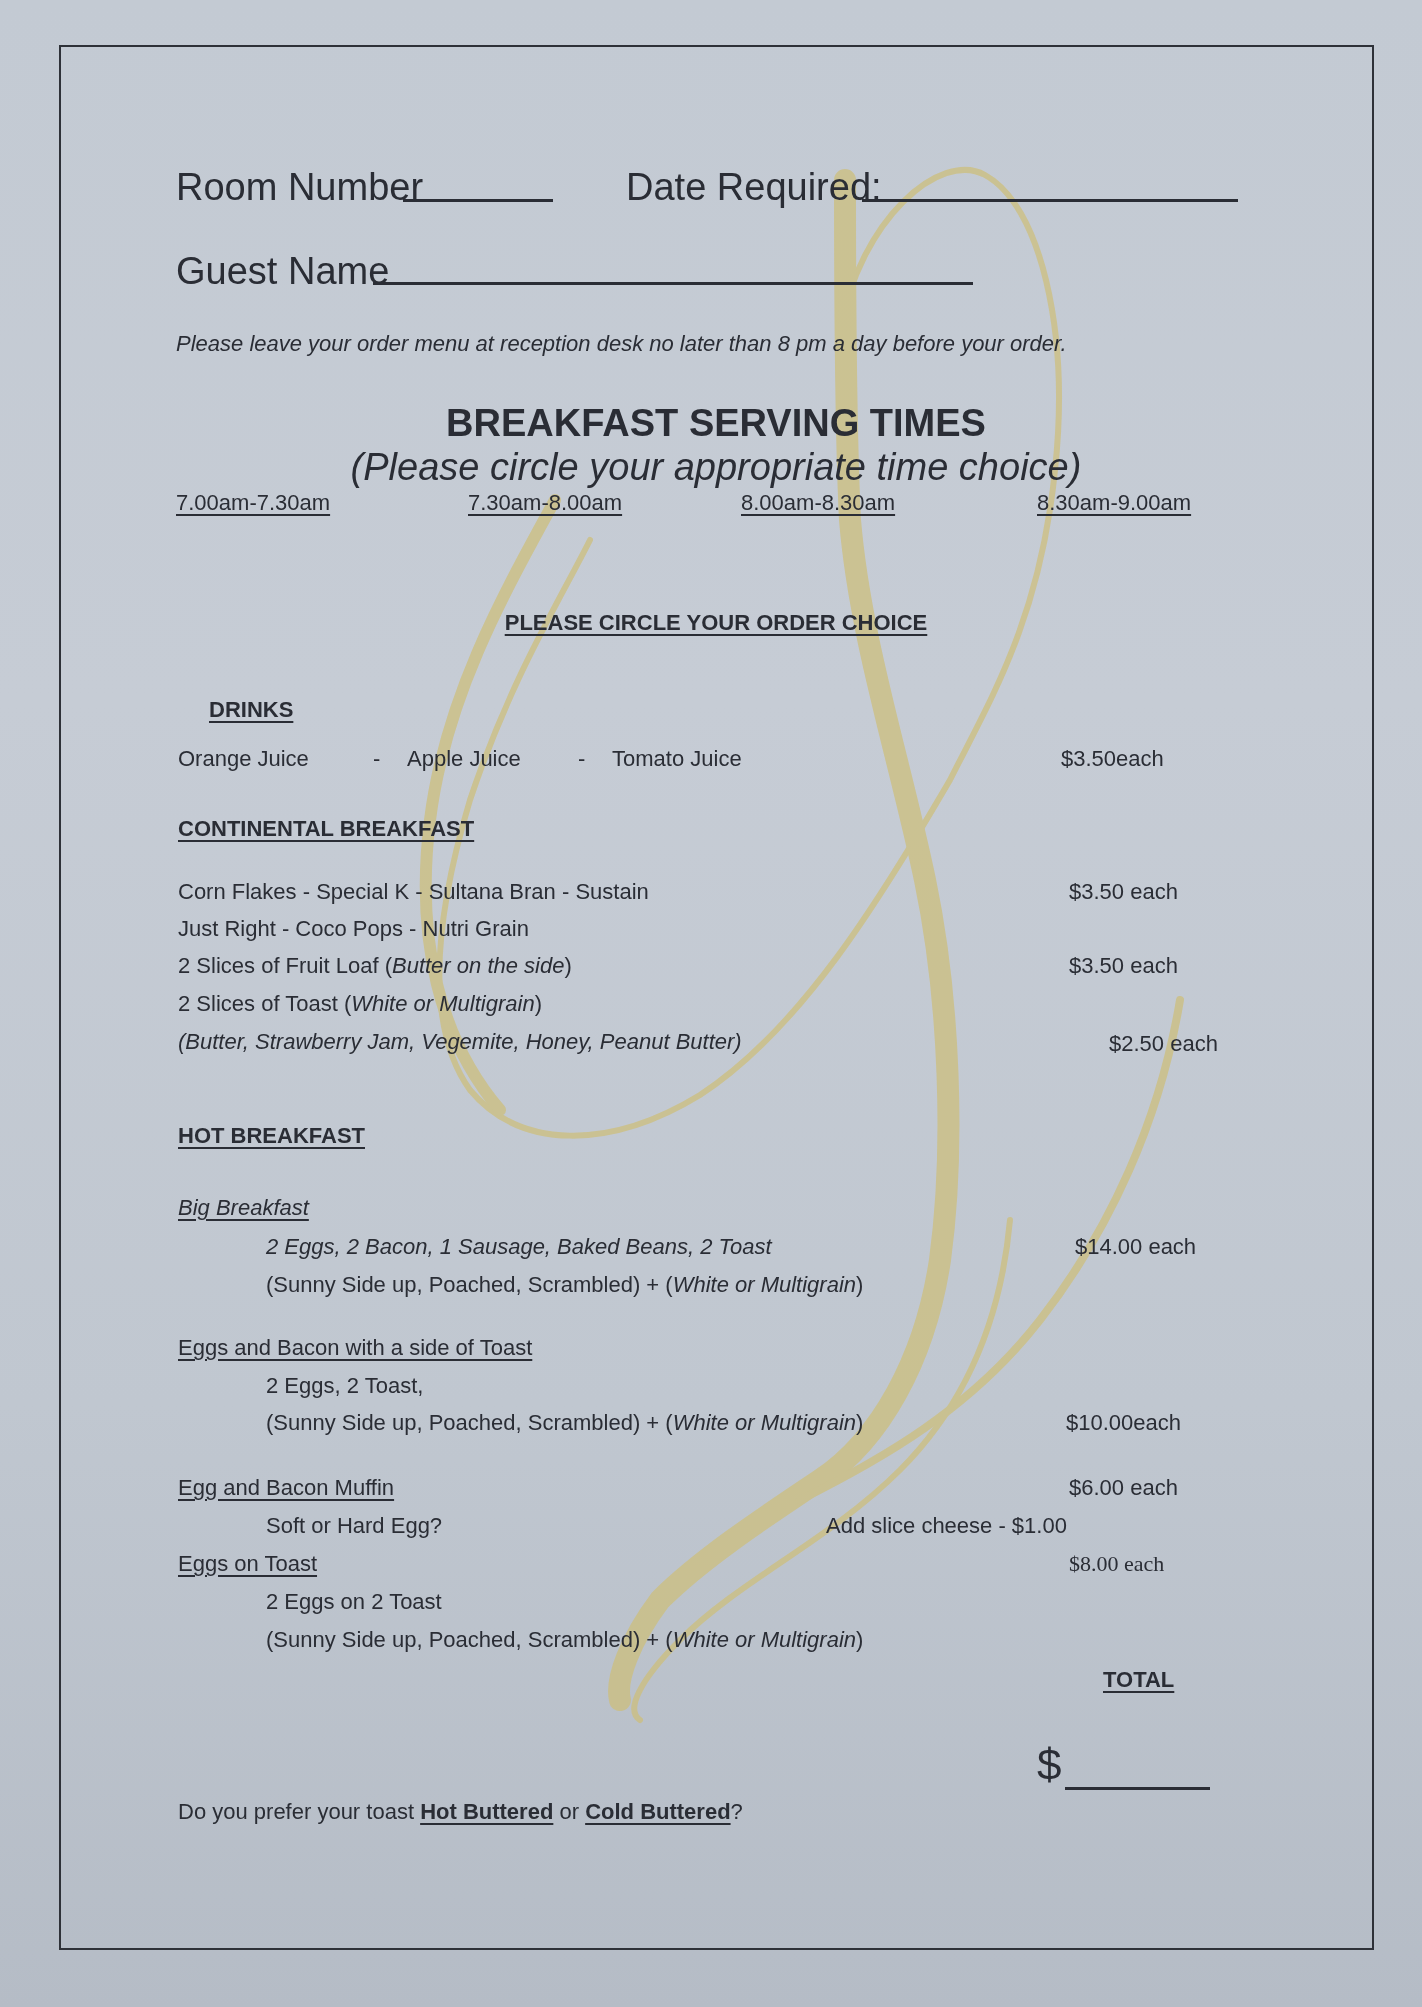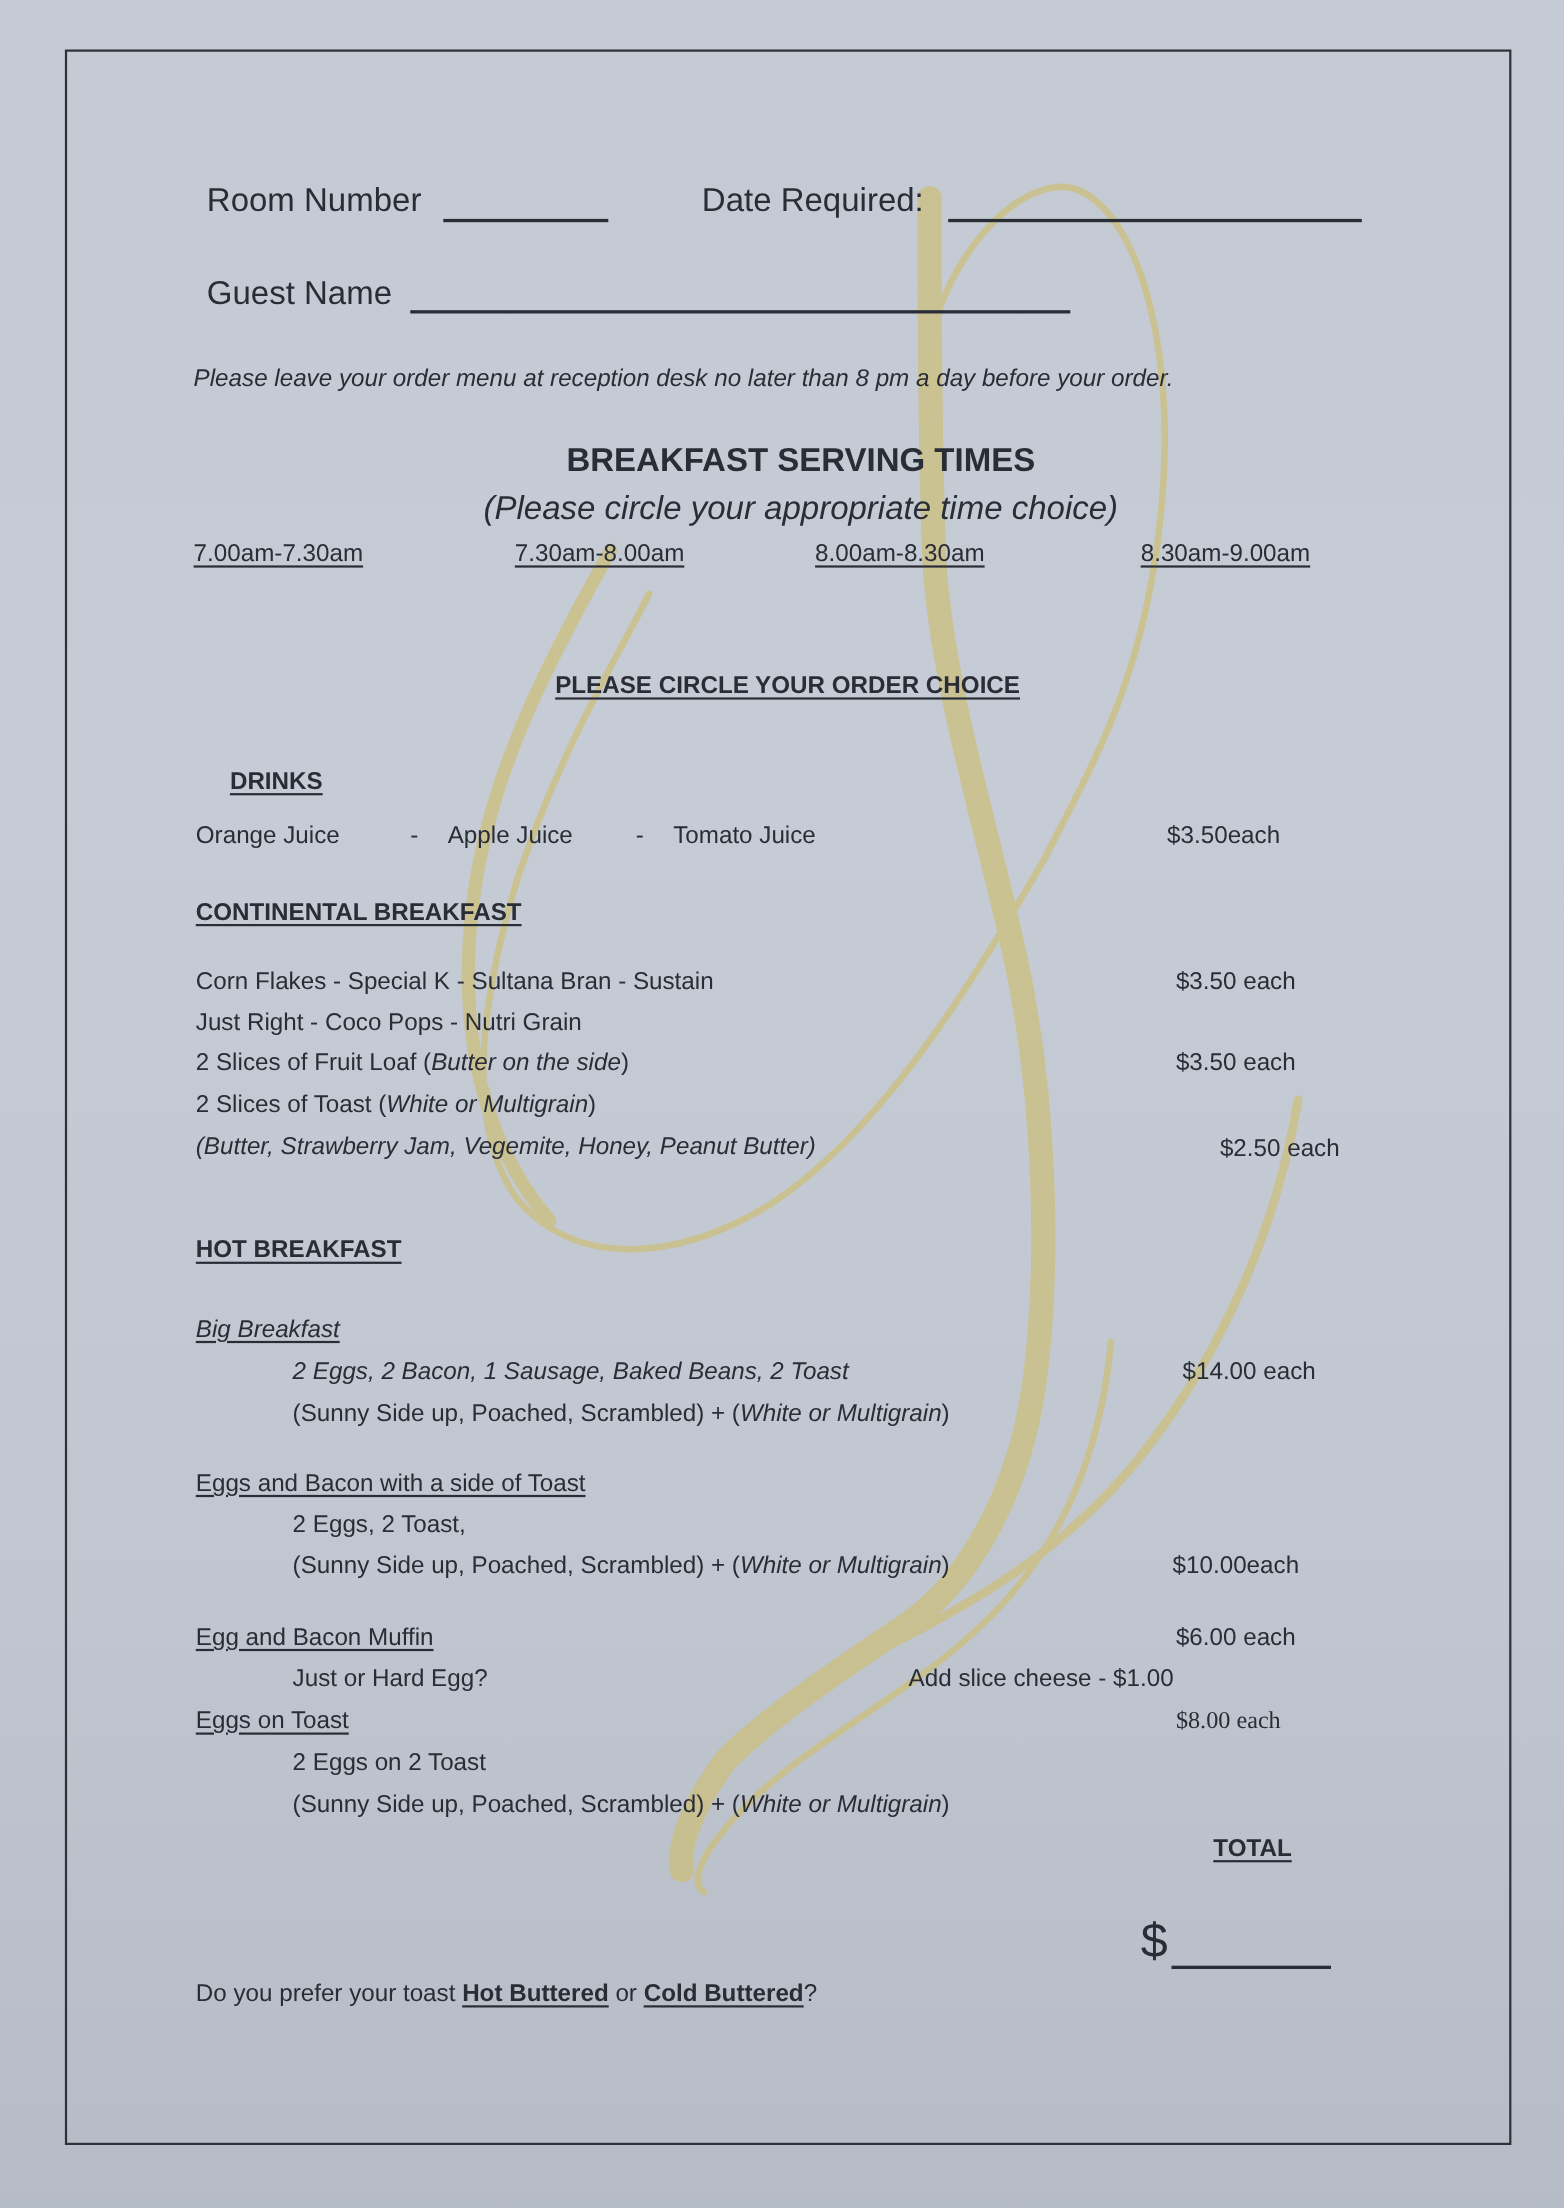--- a/index.html
+++ b/index.html
@@ -28,21 +28,21 @@
       border: 2px solid #2e3138;
       box-sizing: border-box;
     }
     .swirl {
       position: absolute;
       left: 0; top: 0;
       width: 1422px; height: 2007px;
       pointer-events: none;
     }
     .abs { position: absolute; white-space: nowrap; }
-    .t30 { font-size: 30px; margin-left: 12px; }
+    .t30 { font-size: 38px; }
     .t27 { font-size: 22px; }
     .t25 { font-size: 22px; }
     .u { text-decoration: underline; text-underline-offset: 4px; text-decoration-thickness: 2px; }
     .b { font-weight: bold; }
     .i { font-style: italic; }
     .blank {
       position: absolute;
       border-bottom: 3px solid #2a2d35;
       height: 0;
     }
@@ -128,21 +128,21 @@
 
 <span class="abs t27 u" style="left:178px; top:1335px;">Eggs and Bacon with a side of Toast</span>
 <span class="abs t27" style="left:266px; top:1373px;">2 Eggs, 2 Toast,</span>
 <span class="abs t27" style="left:266px; top:1410px;">
   <span>(Sunny Side up, Poached, Scrambled) + (</span><span class="i">White or Multigrain</span><span>)</span>
 </span>
 <span class="abs t27" style="left:1066px; top:1410px;">$10.00each</span>
 
 <span class="abs t27 u" style="left:178px; top:1475px;">Egg and Bacon Muffin</span>
 <span class="abs t27" style="left:1069px; top:1475px;">$6.00 each</span>
-<span class="abs t27" style="left:266px; top:1513px;">Just or Hard Egg?</span>
+<span class="abs t27" style="left:266px; top:1513px;">Soft or Hard Egg?</span>
 <span class="abs t27" style="left:826px; top:1513px;">Add slice cheese - $1.00</span>
 
 <span class="abs t27 u" style="left:178px; top:1551px;">Eggs on Toast</span>
 <span class="abs t27" style="left:1069px; top:1551px;font-family:Liberation Serif, serif;">$8.00 each</span>
 <span class="abs t27" style="left:266px; top:1589px;">2 Eggs on 2 Toast</span>
 <span class="abs t27" style="left:266px; top:1627px;">
   <span>(Sunny Side up, Poached, Scrambled) + (</span><span class="i">White or Multigrain</span><span>)</span>
 </span>
 
 <span class="abs t27 b u" style="left:1103px; top:1667px;">TOTAL</span>

